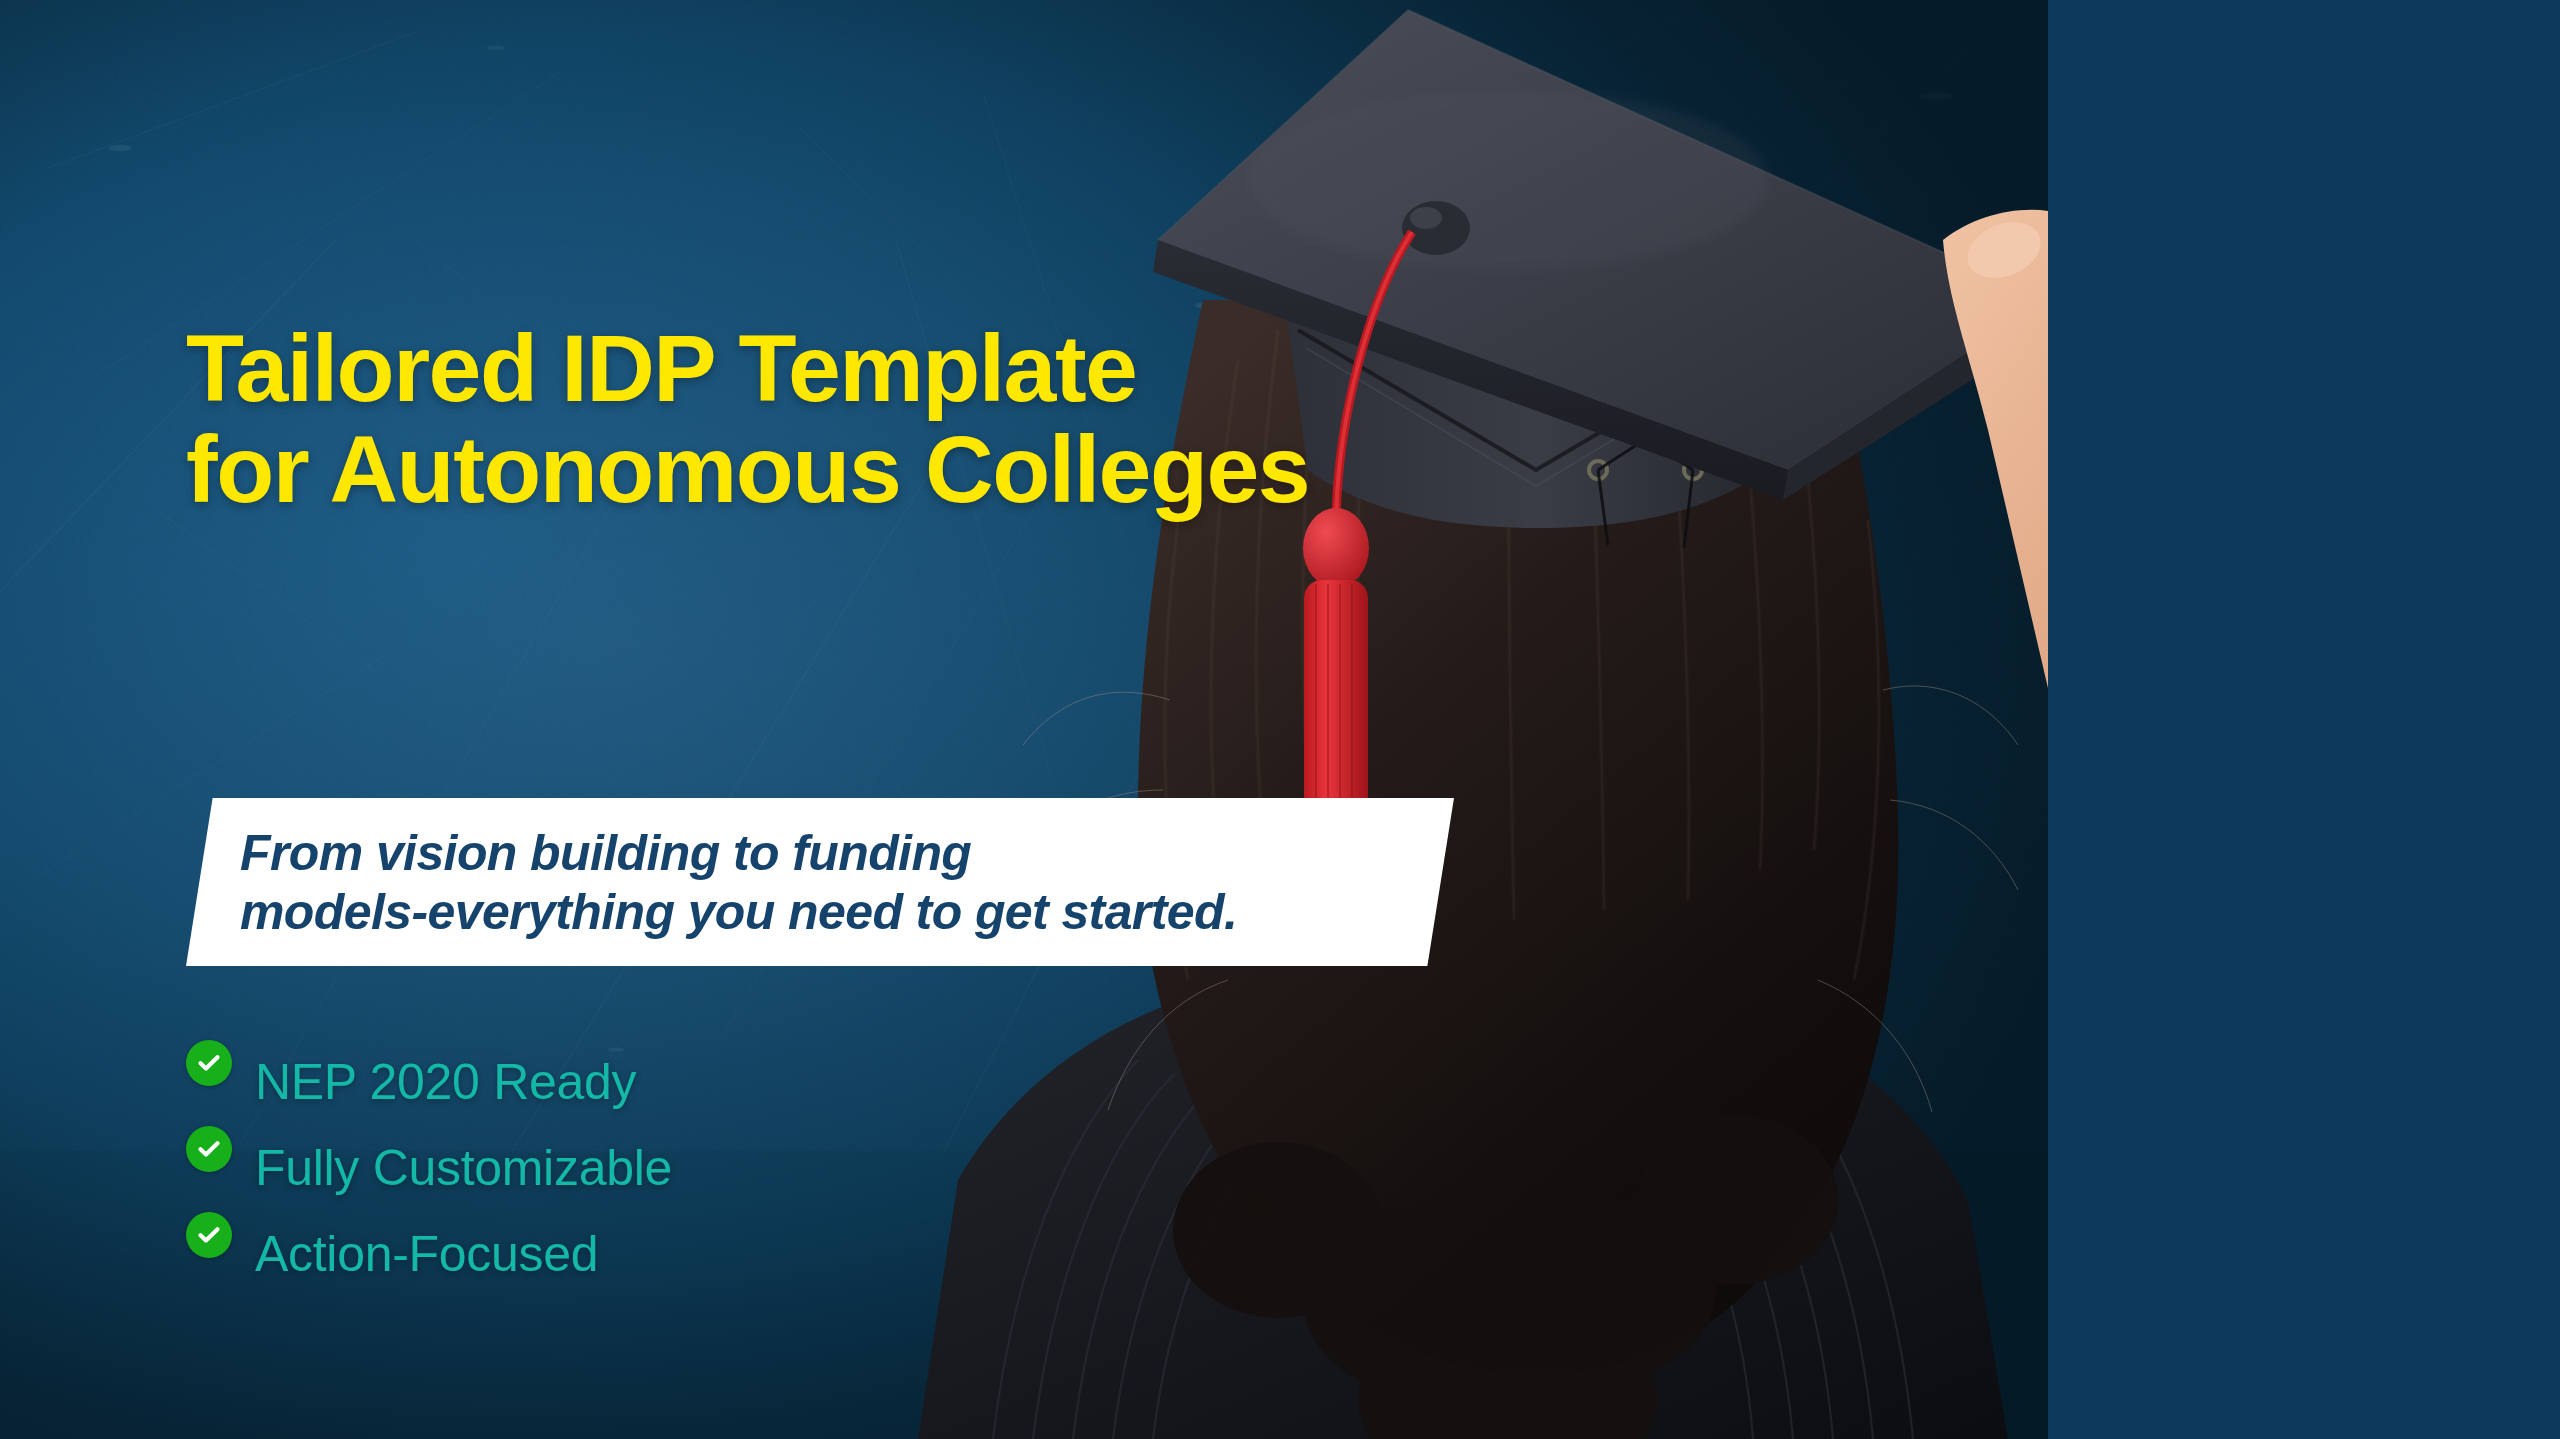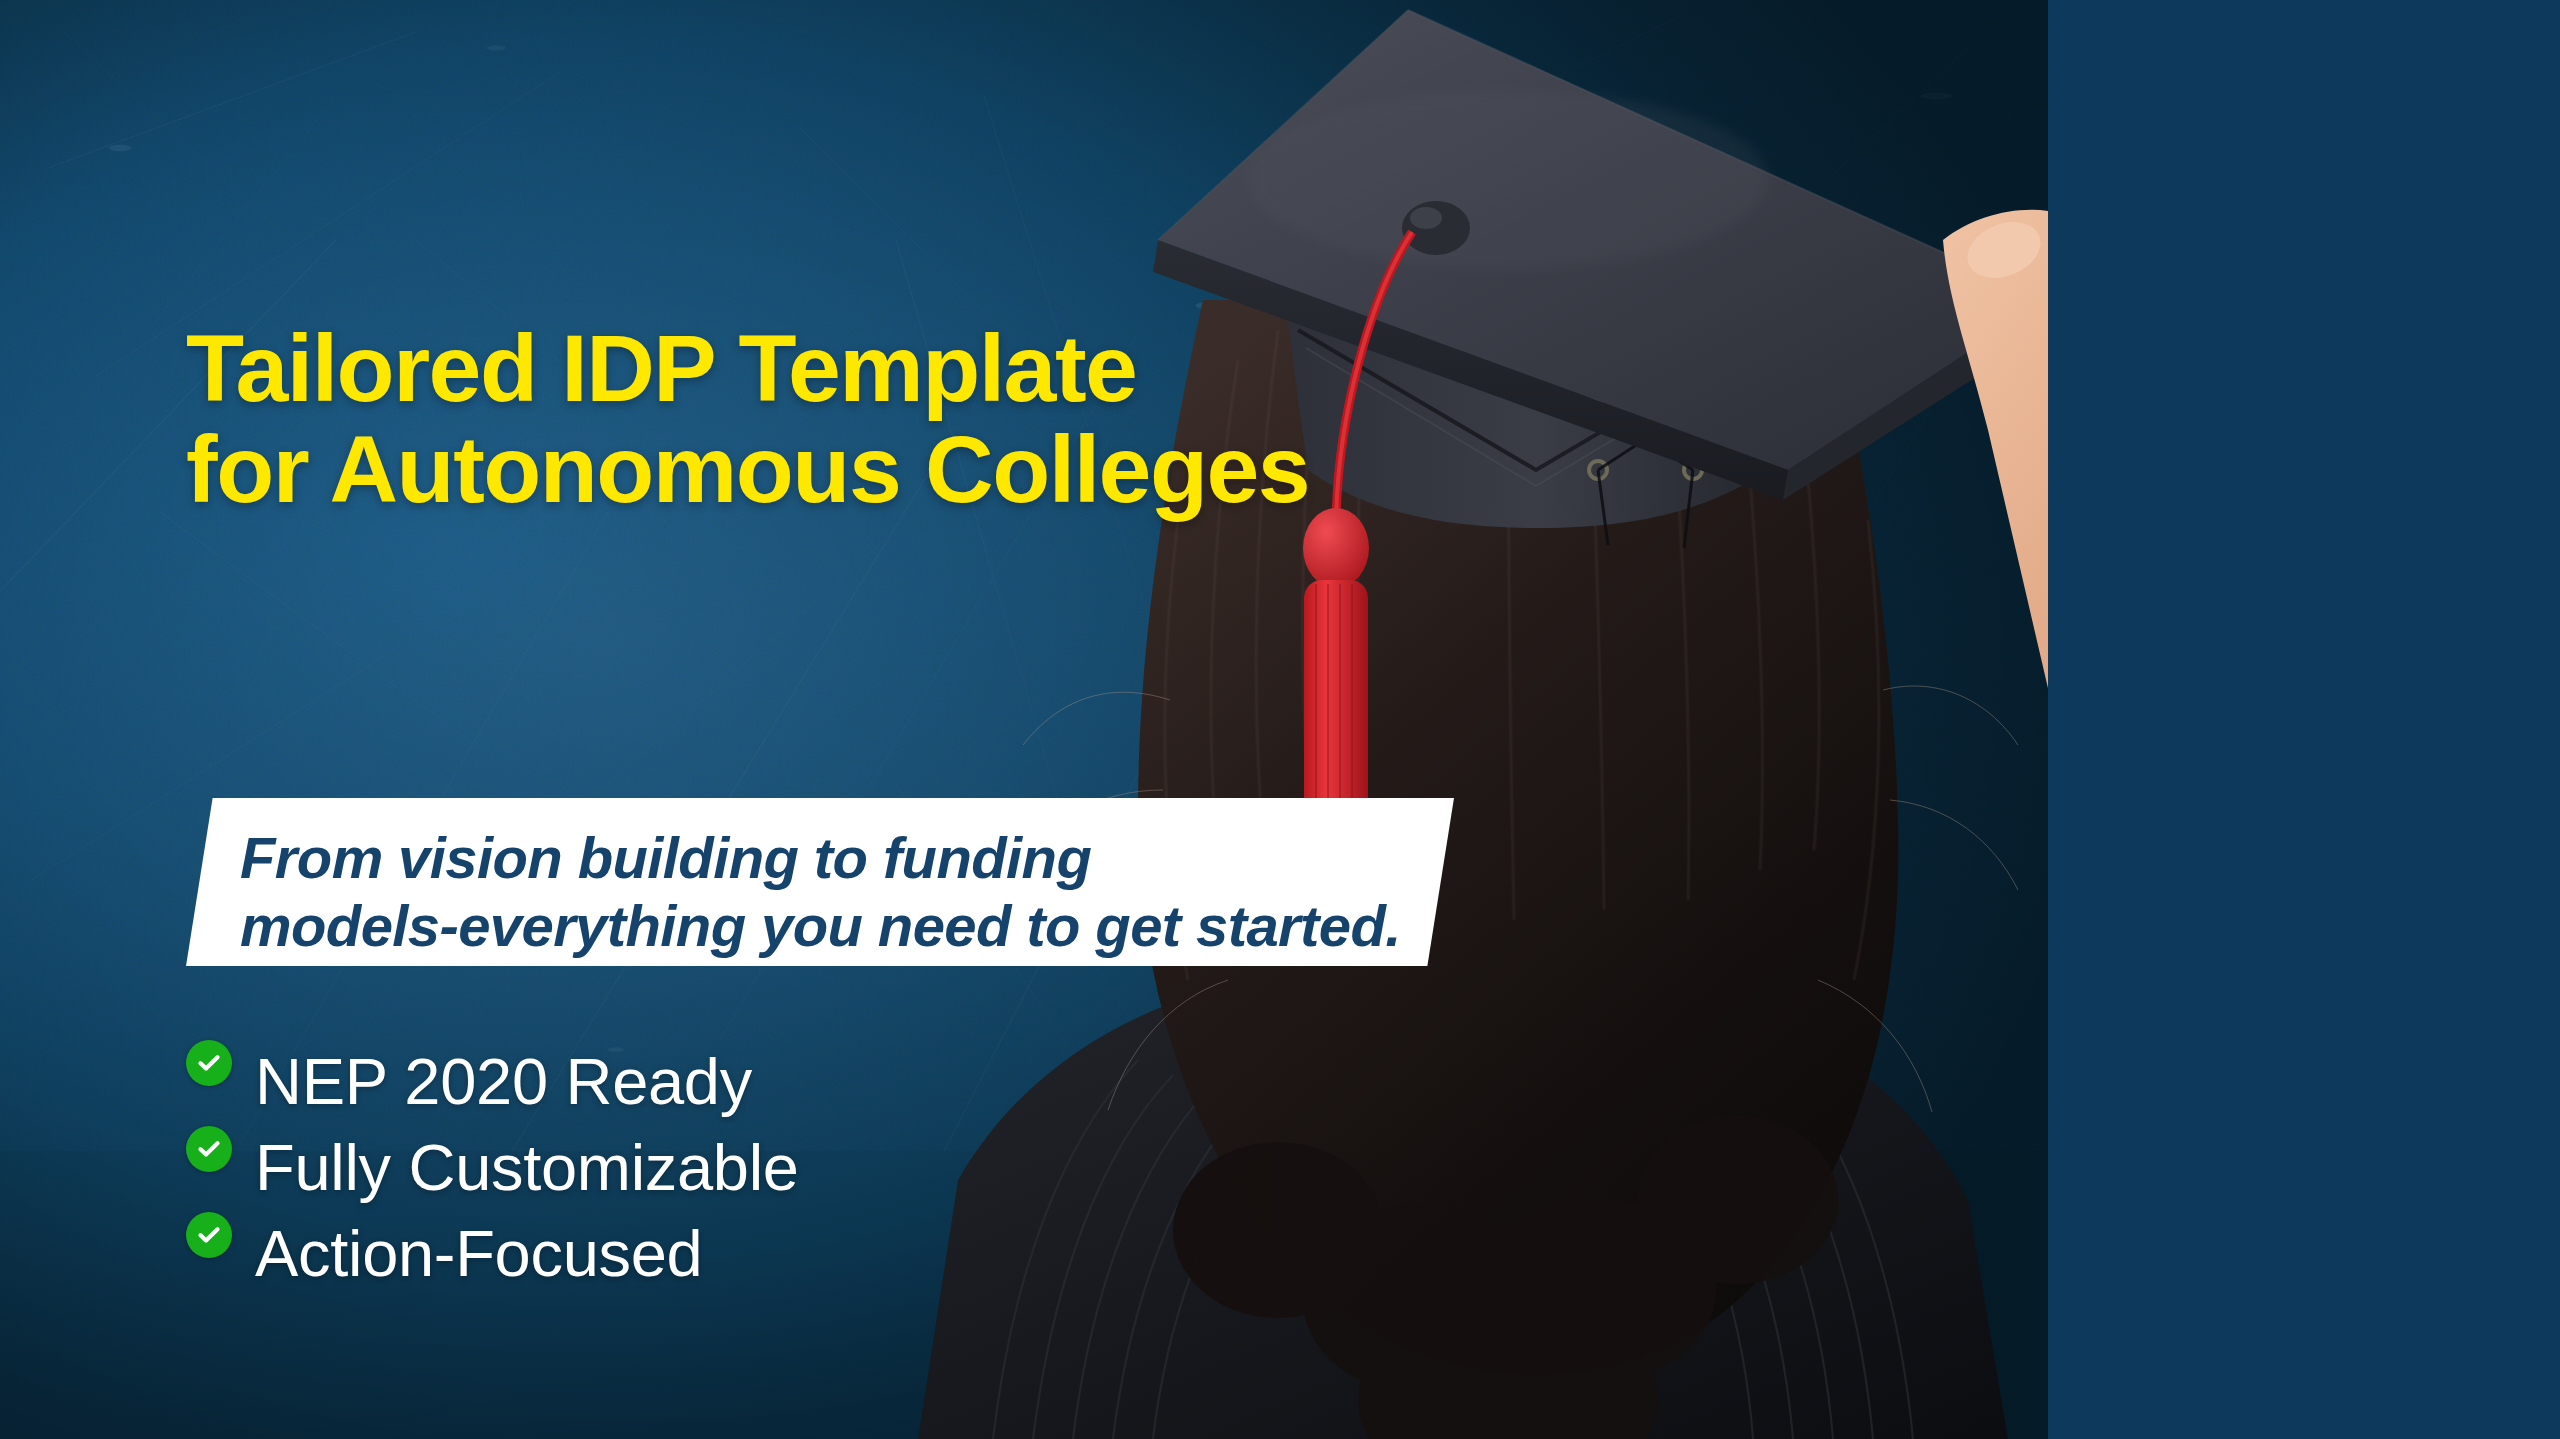--- a/index.html
+++ b/index.html
@@ -67,21 +67,21 @@
   }
   .callout-bg{
     position:absolute;inset:0;background:#ffffff;
     clip-path:polygon(2.1% 0%, 100% 0%, 97.9% 100%, 0% 100%);
     box-shadow:0 6px 18px rgba(0,0,0,.25);
   }
   .callout-text{
     position:absolute;left:54px;top:26px;width:1180px;
     color:#15436b;
     font-weight:700;font-style:italic;
-    font-size:58px;line-height:1.17;
+    font-size:50px;line-height:1.17;
     letter-spacing:-.6px;
     white-space:pre-line;
   }
 
   
   .checklist{
     position:absolute;left:186px;top:1020px;
   }
   .check-row{
     display:flex;align-items:center;height:86px;
@@ -89,21 +89,21 @@
   .check-icon{
     width:46px;height:46px;flex:0 0 46px;
     border-radius:50%;
     background:#17b01b;
     display:flex;align-items:center;justify-content:center;
     margin-right:23px;
     box-shadow:0 1px 4px rgba(0,0,0,.28);
   }
   .check-icon svg{display:block;}
   .check-label{
-    color:#ffffff;font-weight:400;font-size:65px;
+    color:#14b8a6;font-weight:400;font-size:50px;
     letter-spacing:-.3px;
     text-shadow:0 2px 6px rgba(0,0,0,.30);
     white-space:nowrap;
     margin-top:37px;
   }
 </style>
 </head>
 <body>
 
 <div class="banner">

